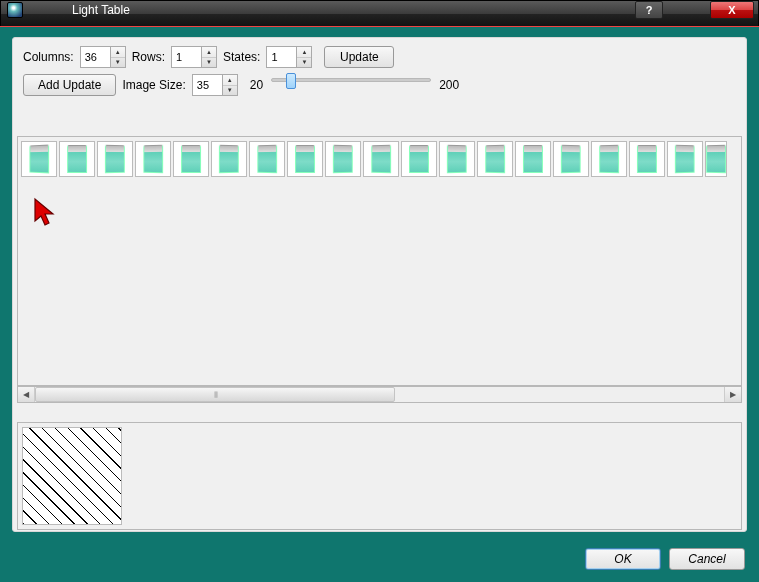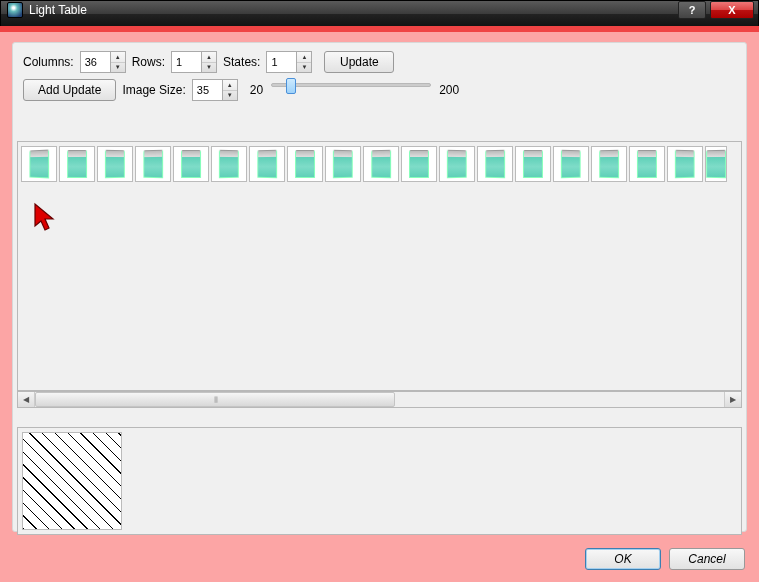--- a/index.html
+++ b/index.html
@@ -14,20 +14,21 @@
     border: 1px solid #000;
   }
   .titlebar {
     height: 26px;
     background: linear-gradient(to bottom, #5a5a5a 0%, #3b3b3b 50%, #222 51%, #111 100%);
     color: #fff;
     display: flex;
     align-items: center;
     padding: 0 4px 8px 6px;
     position: relative;
+    gap: 43px;
   }
   .titlebar .appicon {
     width: 16px; height: 16px;
     background: radial-gradient(circle at 40% 35%, #fff 8%, #6bb 30%, #247 80%);
     border: 1px solid #000;
     border-radius: 2px;
     margin-right: 6px;
   }
   .titlebar .title { flex: 1; font-size: 12px; }
   .titlebar .winbtn {
@@ -45,22 +46,22 @@
   .titlebar .close {
     width: 44px;
     background: linear-gradient(to bottom, #e77 0%, #d44 50%, #b11 51%, #a00 100%);
     color: #fff;
     font-family: Arial, sans-serif;
     font-size: 11px;
   }
   .client {
     position: absolute;
     top: 26px; left: 0; right: 0; bottom: 0;
-    background: #fca5a5;
-    border-top: 6px solid #ef4444;
+    background: #0f766e;
+    border-top: 1px solid #ef4444;
   }
   .panel {
     position: absolute;
     top: 10px; left: 12px; right: 12px; bottom: 50px;
     border: 1px solid #d8d8d8;
     border-radius: 3px;
     background: #f0f0f0;
   }
   .row1, .row2 {
     display: flex;

